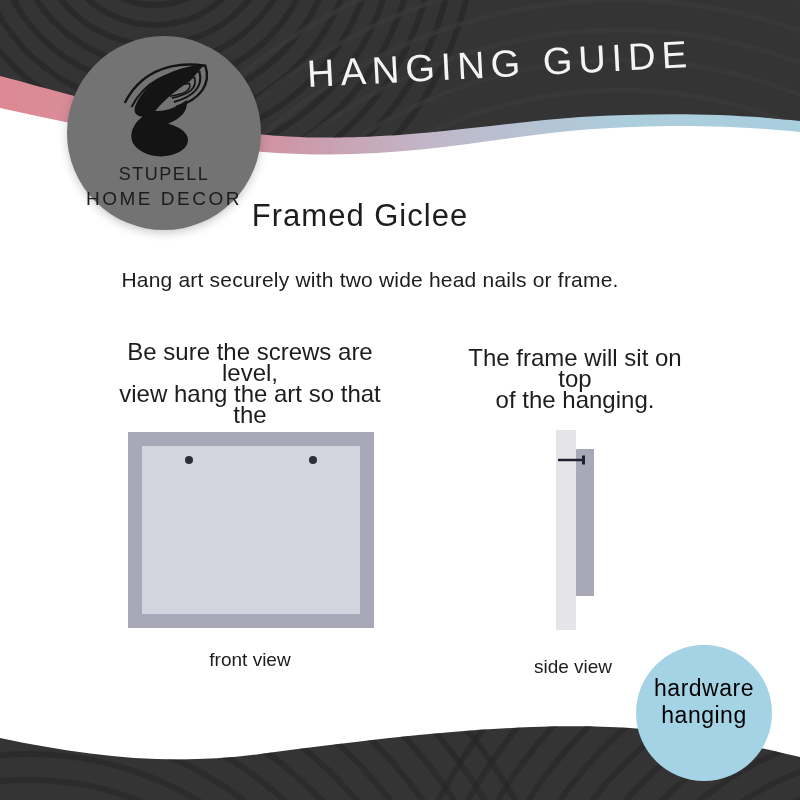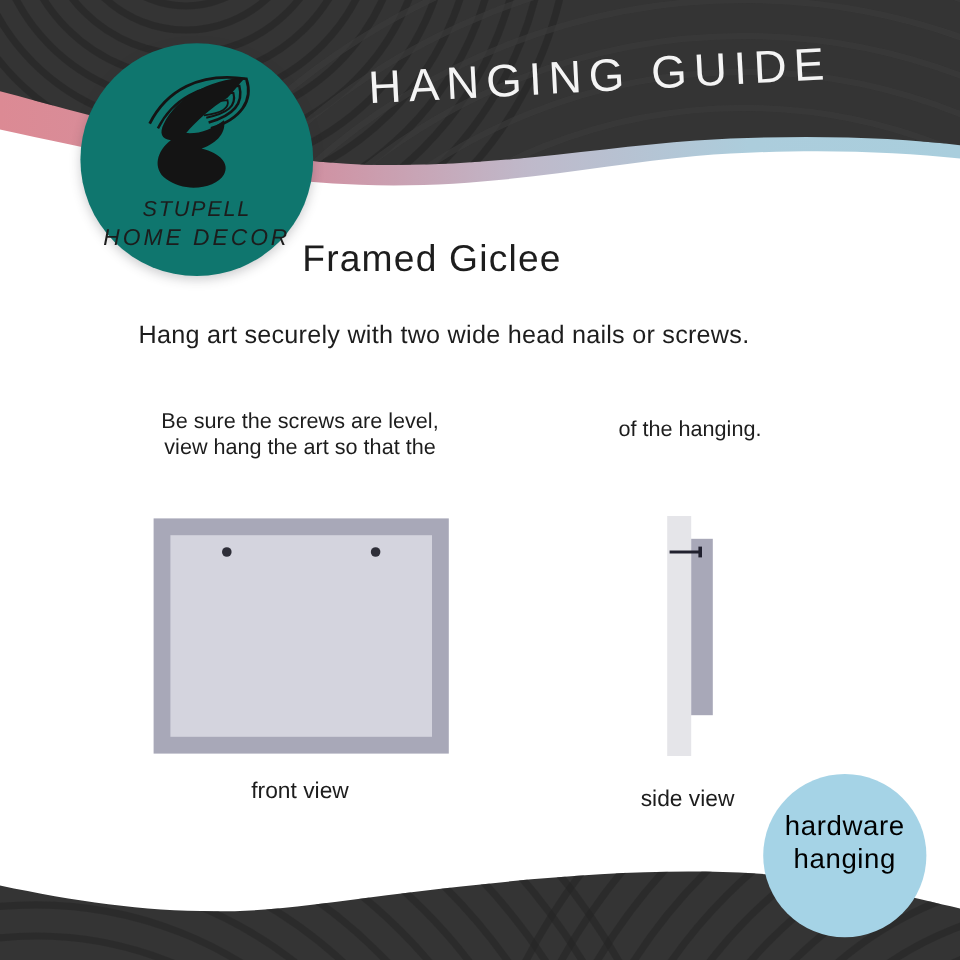--- a/index.html
+++ b/index.html
@@ -2,30 +2,30 @@
 <html><head>
 <meta charset="utf-8">
 <style>
   html,body{margin:0;padding:0;background:#fff;}
   .canvas{position:relative;width:800px;height:800px;background:#ffffff;overflow:hidden;
           font-family:"Liberation Sans",sans-serif;color:#1d1d1d;}
   .bg{position:absolute;left:0;top:0;}
   .abs{position:absolute;}
   .title{left:250px;top:36px;width:500px;height:56px;line-height:56px;text-align:center;
          transform:rotate(-3deg);color:#f4f4f4;font-size:38px;letter-spacing:6px;font-weight:400;}
-  .logo-circle{left:67px;top:36px;width:194px;height:194px;border-radius:50%;background:#0f766e;
-         box-shadow:0 3px 9px rgba(50,50,60,0.25);font-style:italic;}
+  .logo-circle{left:67px;top:36px;width:194px;height:194px;border-radius:50%;background:#737373;
+         box-shadow:0 3px 9px rgba(50,50,60,0.25);}
   .logo-svg{position:absolute;left:46px;top:14px;width:106px;height:114px;}
   .logo-name{position:absolute;top:128px;left:0;width:100%;text-align:center;font-size:18px;
          letter-spacing:1.5px;color:#1c1c1c;}
   .logo-sub{position:absolute;top:152px;left:0;width:100%;text-align:center;font-size:19px;
          letter-spacing:2.5px;color:#1c1c1c;}
   .subtitle{left:160px;top:198px;width:400px;text-align:center;font-size:31px;letter-spacing:1px;}
   .intro{left:70px;top:268px;width:600px;text-align:center;font-size:21px;letter-spacing:0.2px;}
-  .coltext{text-align:center;font-size:18px;line-height:21px;}
+  .coltext{text-align:center;font-size:24px;line-height:21px;}
   .col-left{left:110px;top:341px;width:280px;}
   .col-right{left:455px;top:347px;width:240px;}
   .caption{text-align:center;font-size:19px;}
   .cap-front{left:150px;top:649px;width:200px;}
   .cap-side{left:473px;top:656px;width:200px;}
   .badge-text{left:637px;top:675px;width:134px;text-align:center;color:#000000;
          font-size:23px;line-height:27px;letter-spacing:0.5px;}
   .badge-text span{display:block;}
 </style>
 </head>
@@ -144,28 +144,29 @@
       </g>
       <path fill="#141414" d="M89,15 C58,16 30,33 20,54 C16,62 18,67 26,68 C14,77 10,92 22,101
                C38,113 64,109 71,97 C76,88 68,79 52,75 C66,70 73,61 71,51
                C62,58 50,63 39,62 C47,52 61,40 74,32 C79,27 84,20 89,15 Z"></path>
     </svg>
     <div class="logo-name">STUPELL</div>
     <div class="logo-sub">HOME DECOR</div>
   </div>
 
   <div class="abs subtitle">Framed Giclee</div>
-  <div class="abs intro">Hang art securely with two wide head nails or screws.</div>
+  <div class="abs intro">Hang art securely with two wide head nails or frame.</div>
 
   <div class="abs coltext col-left">
     <div>Be sure the screws are level,</div>
     <div>view hang the art so that the</div>
   </div>
 
   <div class="abs coltext col-right">
+    <div>The frame will sit on top</div>
     <div>of the hanging.</div>
   </div>
 
   <div class="abs caption cap-front">front view</div>
   <div class="abs caption cap-side">side view</div>
 
   <div class="abs badge-text">
     <span>hardware</span>
     <span>hanging</span>
   </div>

